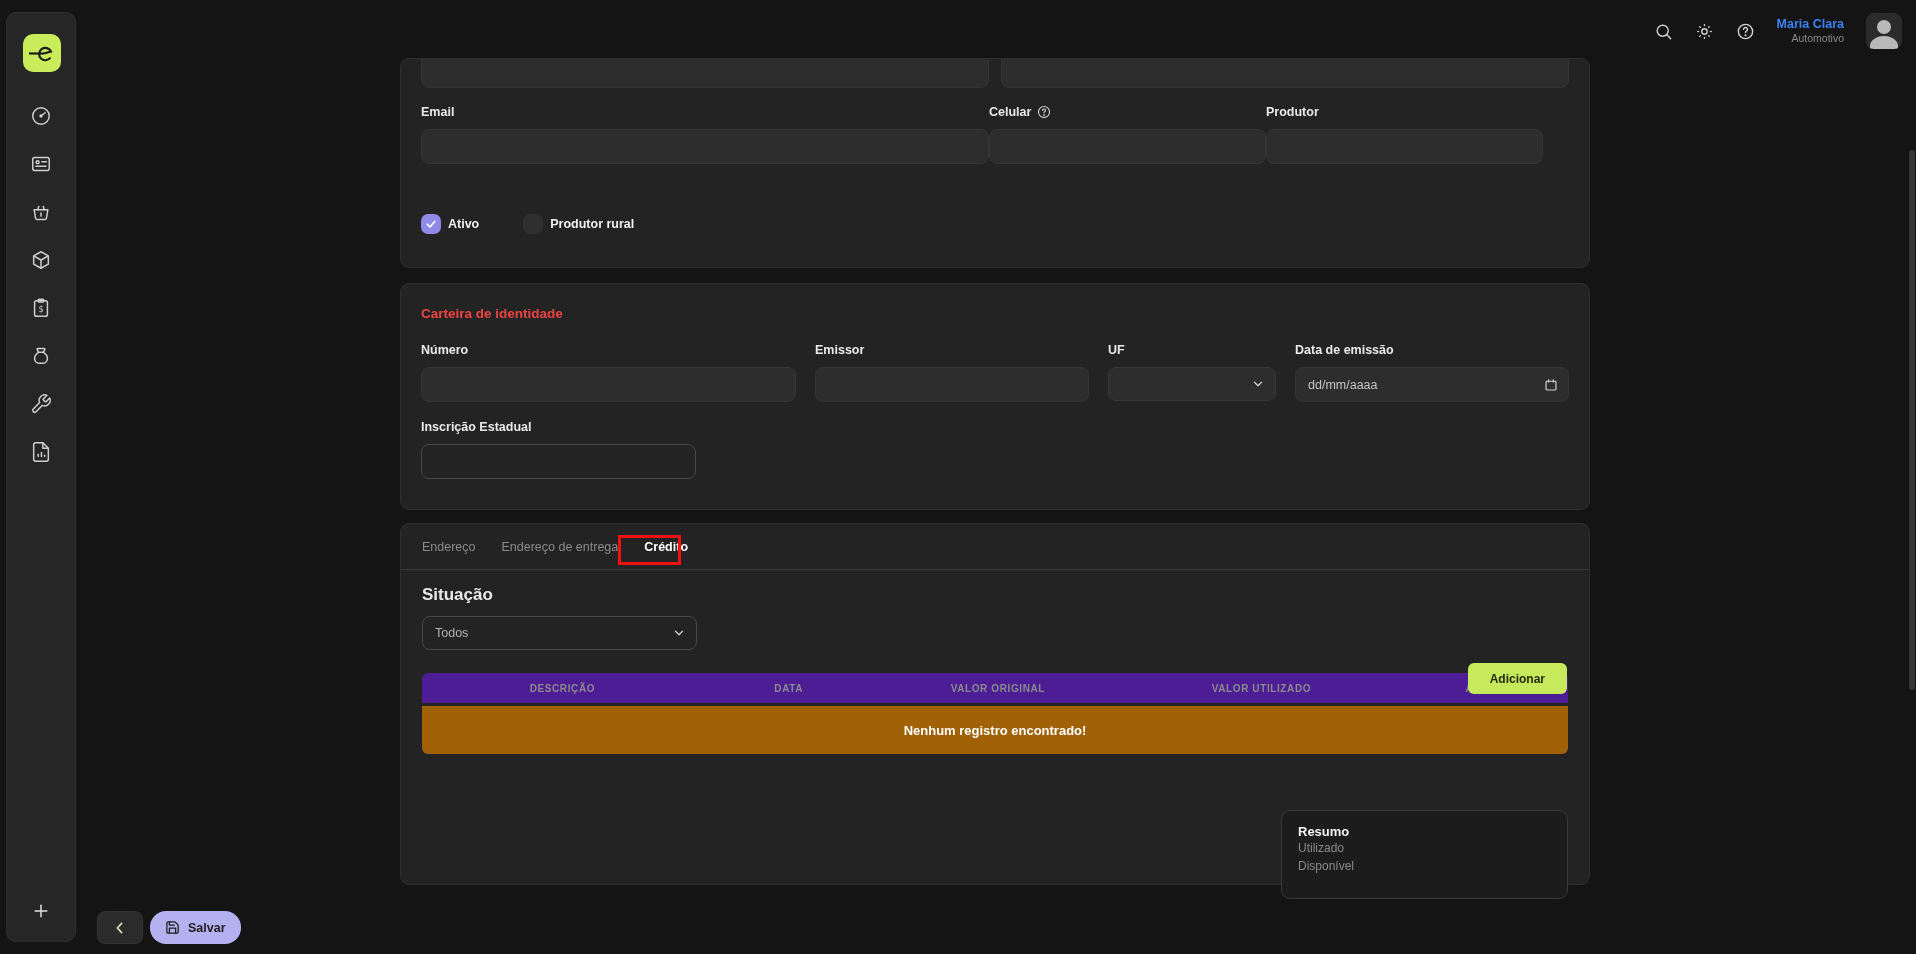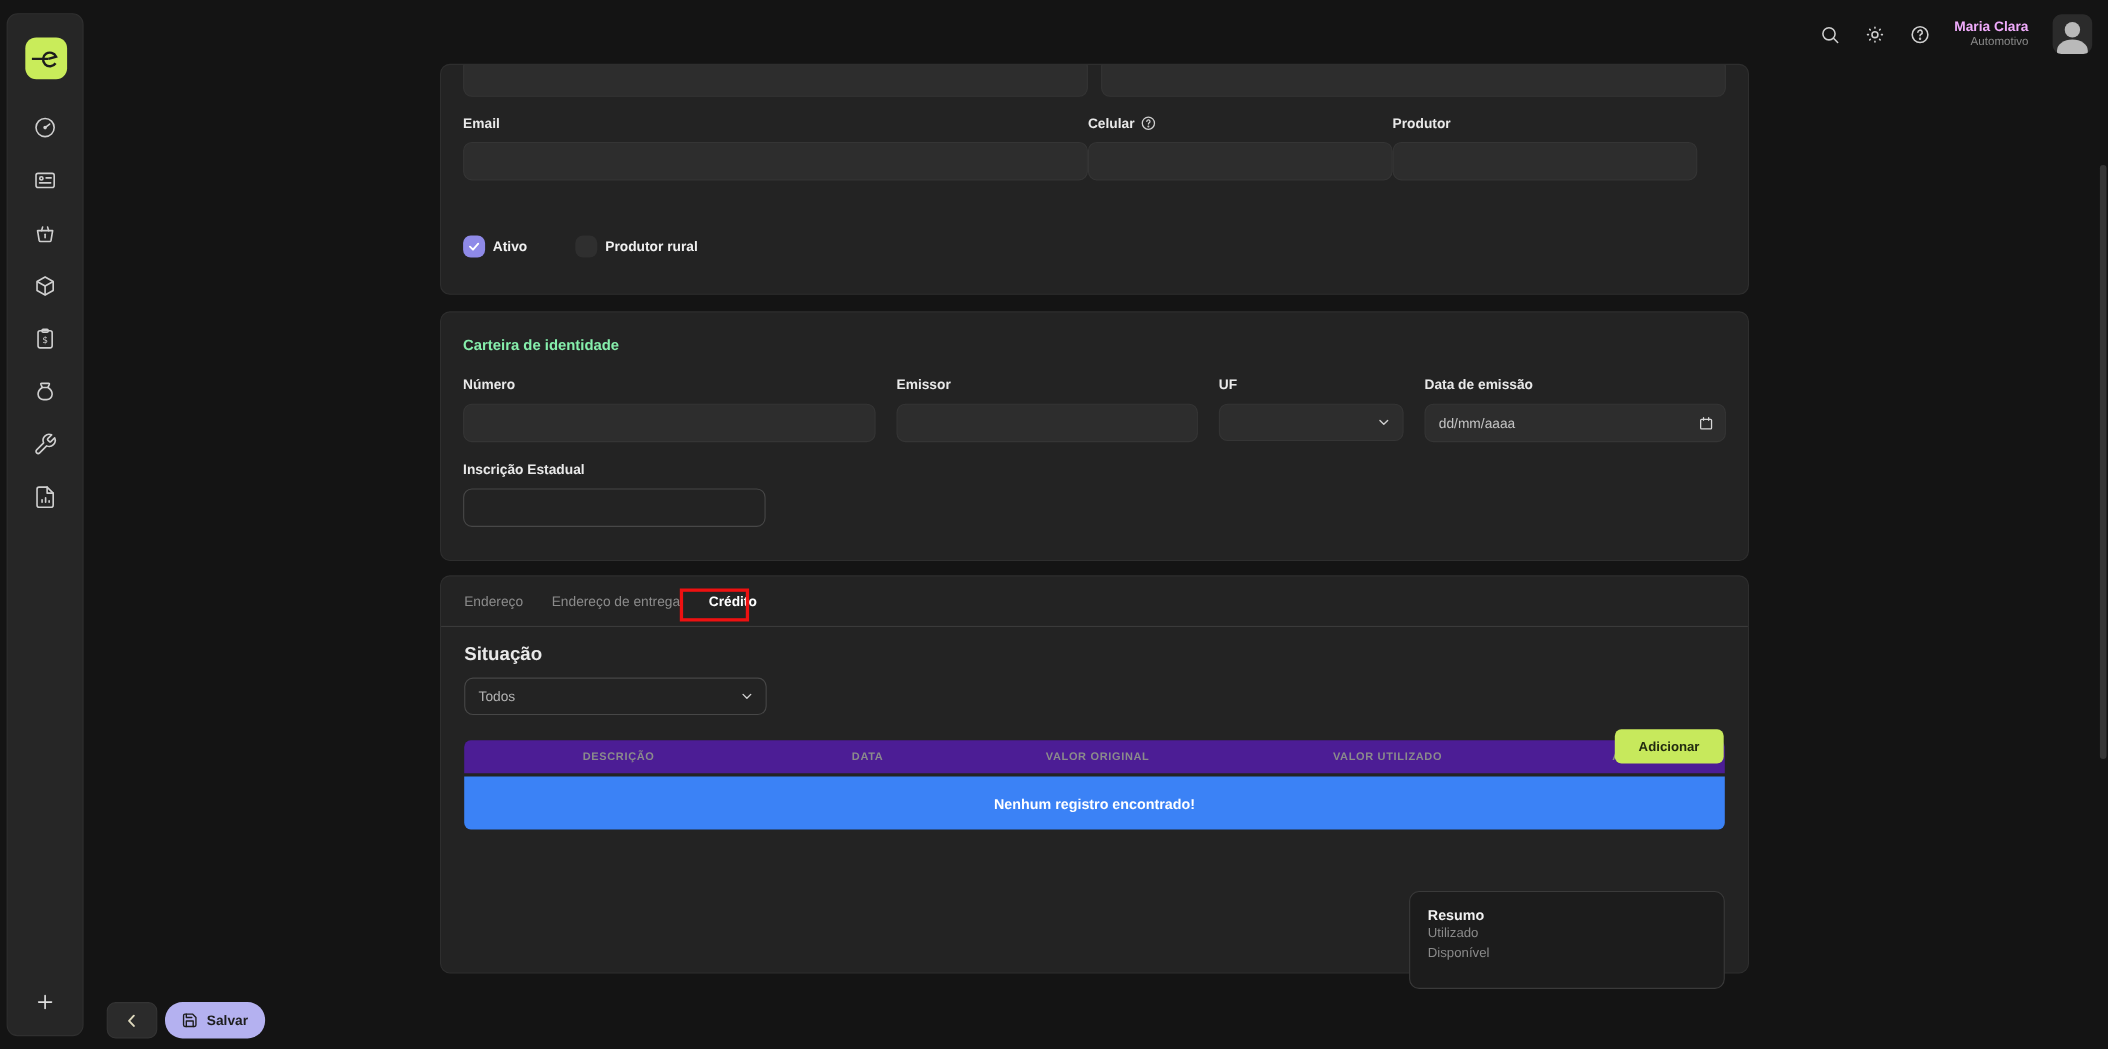--- a/index.html
+++ b/index.html
@@ -33,21 +33,21 @@
     display:flex; justify-content:center; cursor:pointer;
   }
 
   
   .topbar {
     position:absolute; top:12px; right:14px; height:38px;
     display:flex; align-items:center; gap:22px;
   }
   .topbar-icon { width:19px; height:19px; cursor:pointer; }
   .user-block { text-align:right; line-height:1.25; }
-  .user-name { font-size:12.5px; font-weight:bold; color:#f0abfc; }
+  .user-name { font-size:12.5px; font-weight:bold; color:#3b82f6; }
   .user-role { font-size:10.5px; color:#8a8a8a; }
   .avatar {
     width:36px; height:36px; border-radius:8px; background:#2b2b2b;
     position:relative; overflow:hidden; cursor:pointer;
   }
   .avatar .head { position:absolute; top:7px; left:11px; width:14px; height:14px; border-radius:50%; background:#b9b9b9; }
   .avatar .body { position:absolute; top:23px; left:4px; width:28px; height:20px; border-radius:50% 50% 0 0; background:#b9b9b9; }
 
   
   .content { position:absolute; left:400px; top:0; width:1190px; }
@@ -76,21 +76,21 @@
 
   .check-row { display:flex; align-items:center; gap:44px; margin-top:50px; }
   .check-group { display:flex; align-items:center; gap:7px; cursor:pointer; }
   .checkbox {
     width:20px; height:20px; border-radius:7px; background:#2f2f2f;
     display:flex; align-items:center; justify-content:center;
   }
   .checkbox.checked { background:#8f8ae8; }
   .check-label { font-size:12.5px; font-weight:bold; color:#f0f0f0; }
 
-  .card-title { font-size:13.5px; font-weight:bold; color:#86efac; margin-top:22px; }
+  .card-title { font-size:13.5px; font-weight:bold; color:#ef4444; margin-top:22px; }
   .identity-grid { display:flex; justify-content:space-between; margin-top:22px; }
   .identity-grid .col .field-label { margin-bottom:10px; }
   .w-numero { width:375px; } .w-emissor { width:274px; } .w-uf { width:168px; } .w-data { width:274px; }
   .inscricao { margin-top:18px; width:275px; }
   .inscricao .field-label { margin-bottom:10px; }
 
   .select-box { position:relative; }
   .select-box .text-input { padding-right:34px; }
   .select-value {
     height:34px; border-radius:8px; display:flex; align-items:center;
@@ -120,21 +120,21 @@
   }
 
   .table { margin-top:23px; border-radius:6px; }
   .thead {
     display:grid; grid-template-columns:24.5% 15% 21.5% 24.5% 14.5%;
     background:#4c1d95; height:30px; align-items:center;
     border-radius:6px 6px 0 0;
   }
   .th { font-size:10px; font-weight:bold; color:#8b8b8b; text-align:center; letter-spacing:.06em; }
   .tbody-empty {
-    margin-top:3px; background:#3b82f6; height:48px; border-radius:0 0 6px 6px;
+    margin-top:3px; background:#a16207; height:48px; border-radius:0 0 6px 6px;
     display:flex; align-items:center; justify-content:center;
   }
   .empty-msg { font-size:13px; font-weight:bold; color:#ffffff; }
 
   .resumo {
     position:absolute; right:21px; top:240px; width:287px; height:89px;
     background:#1c1c1c; border:1px solid #3a3a3a; border-radius:9px;
     padding:13px 16px;
   }
   .resumo-title { font-size:13px; font-weight:bold; color:#f2f2f2; }

